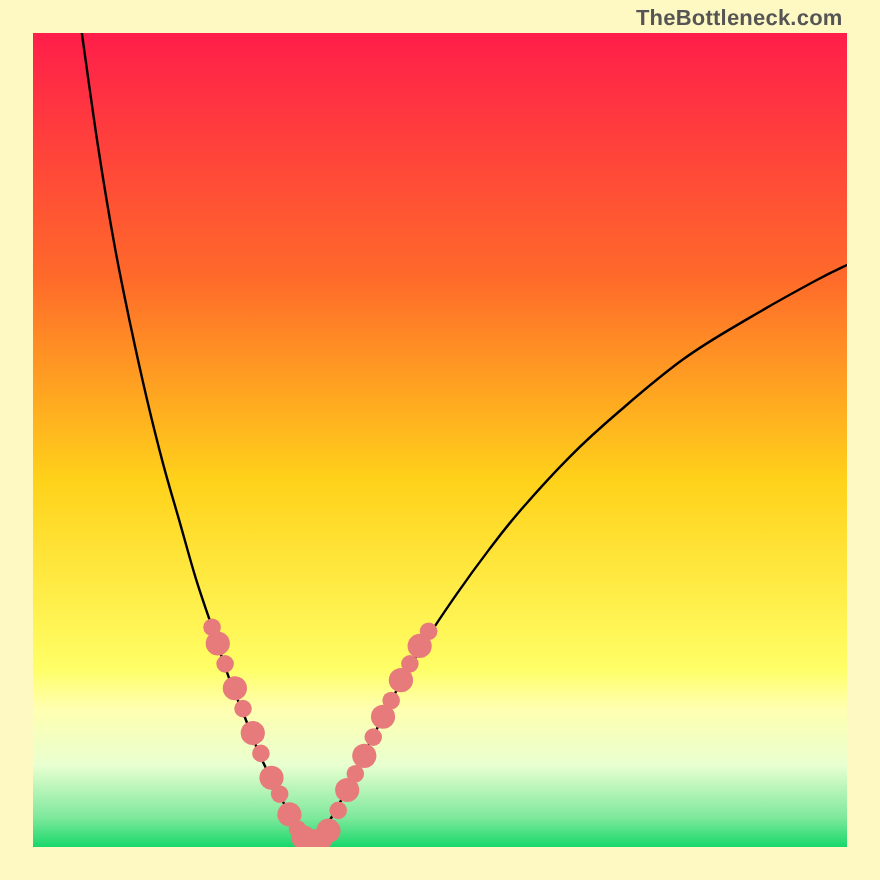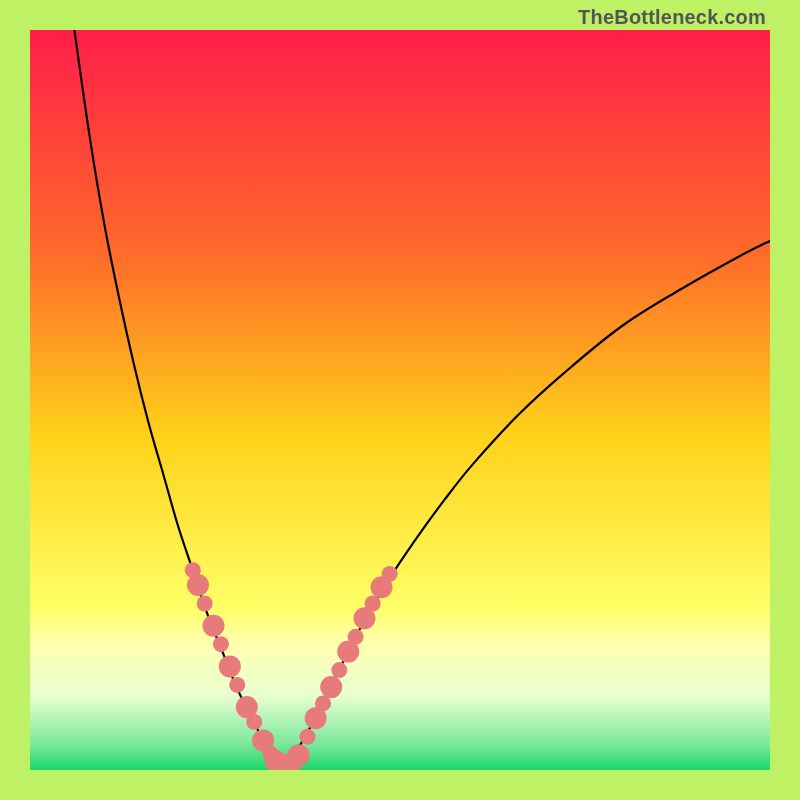--- a/index.html
+++ b/index.html
@@ -8,21 +8,21 @@
     width: 800px;
     height: 800px;
     overflow: hidden;
     background: #000;
     font-family: Arial, Helvetica, sans-serif;
   }
   .frame {
     position: absolute;
     left: 0; top: 0;
     width: 800px; height: 800px;
-    background: #bef264;
+    background: #fef9c3;
   }
   .plot {
     position: absolute;
     left: 30px;
     top: 30px;
     width: 740px;
     height: 740px;
     overflow: hidden;
   }
   .watermark {

